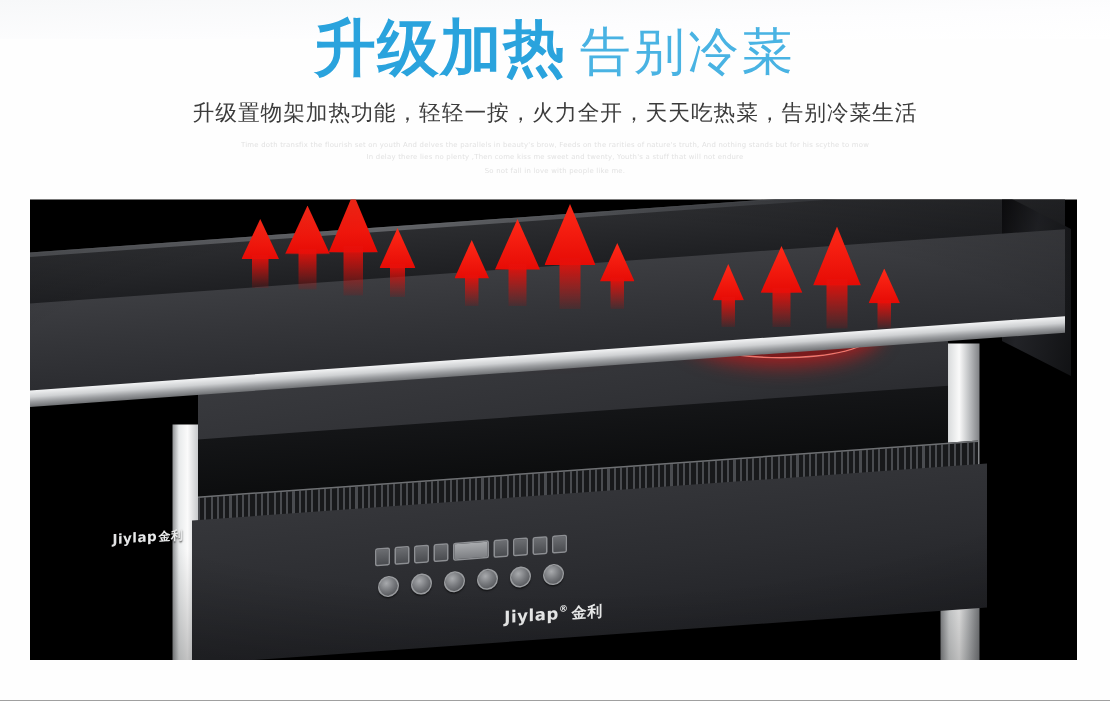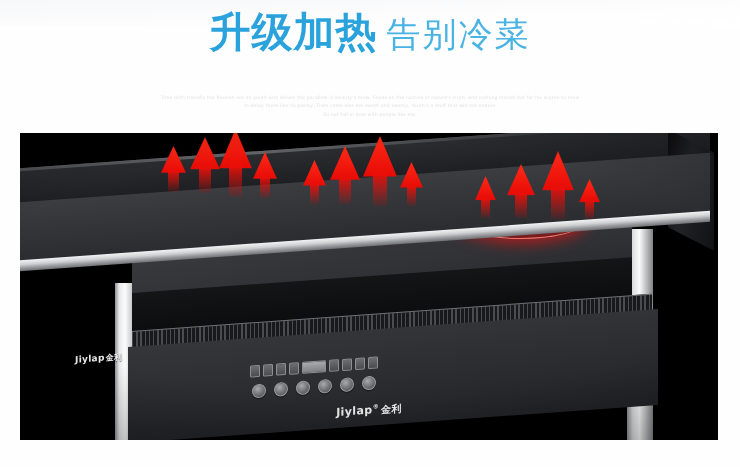--- a/index.html
+++ b/index.html
@@ -189,20 +189,21 @@
 </style>
 </head>
 <body>
 
 <div class="page">
 
   <div class="headline">
     <span class="hl-bold">升级加热</span><span class="hl-light">告别冷菜</span>
   </div>
 
+  <div class="subtitle">升级置物架加热功能，轻轻一按，火力全开，天天吃热菜，告别冷菜生活</div>
 
   <div class="sonnet">
     <div>Time doth transfix the flourish set on youth And delves the parallels in beauty's brow, Feeds on the rarities of nature's truth, And nothing stands but for his scythe to mow</div>
     <div>In delay there lies no plenty ,Then come kiss me sweet and twenty, Youth's a stuff that will not endure</div>
     <div>So not fall in love with people like me.</div>
   </div>
 
   <div class="photo">
 
     <div class="leg-left"></div>

